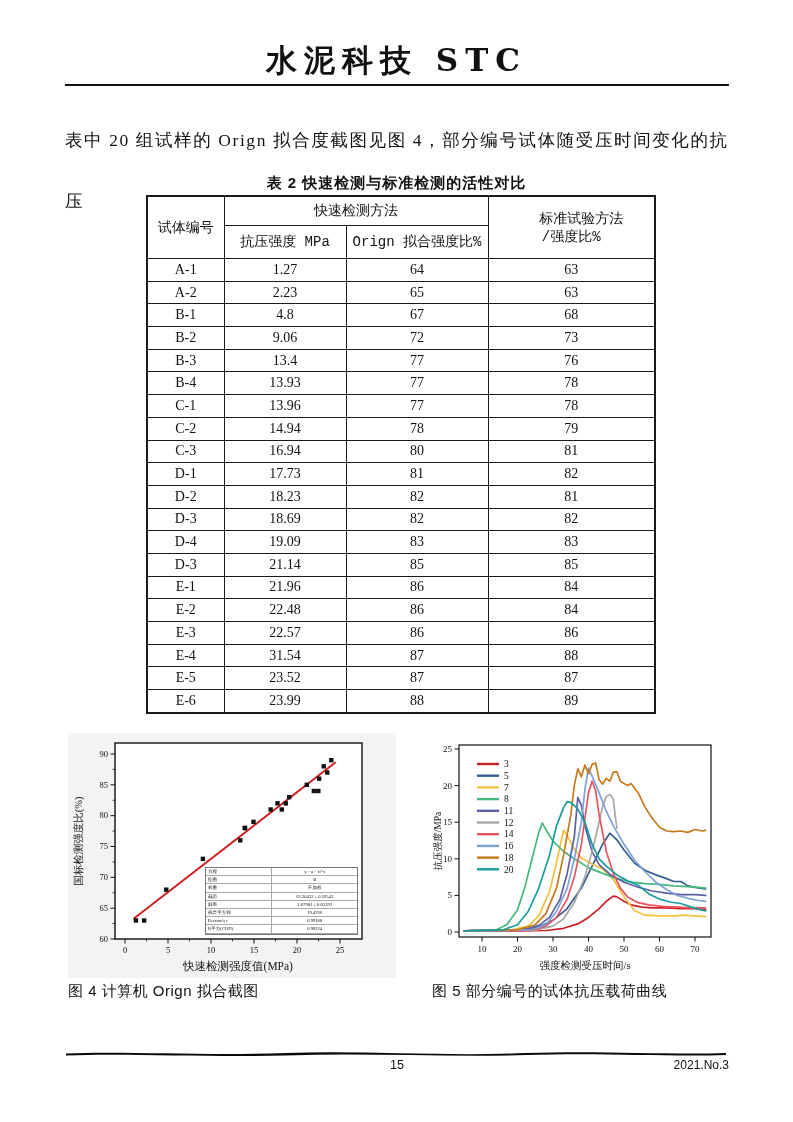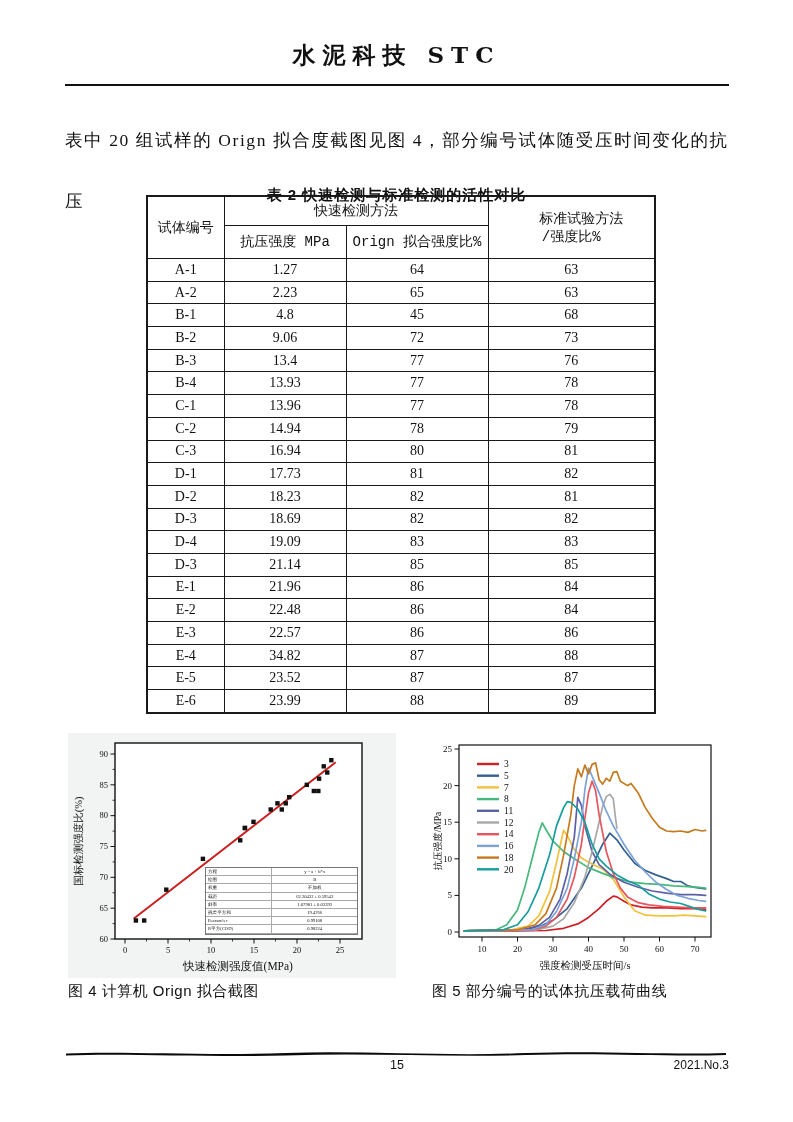--- a/index.html
+++ b/index.html
@@ -1,25 +1,25 @@
 <!DOCTYPE html>
 <html><head>
 <meta charset="utf-8">
 <style>
   html,body{margin:0;padding:0;background:#888;}
   .page{position:relative;width:793px;height:1122px;margin:0 auto;background:#ffffff;overflow:hidden;
         font-family:"Liberation Serif","DejaVu Serif",serif;color:#111;}
   .journal-title{position:absolute;top:40px;left:0;width:100%;text-align:center;
-        font-size:23px;font-weight:bold;letter-spacing:7px;font-family:"DejaVu Serif",serif;}
+        font-size:31px;font-weight:bold;letter-spacing:7px;font-family:"DejaVu Serif",serif;}
   .header-rule{position:absolute;top:84px;left:65px;width:664px;height:2px;background:#111;}
   .body-text{position:absolute;top:92px;left:65px;width:664px;font-size:17.5px;line-height:61px;
         letter-spacing:1.6px;}
   .body-text span{display:block;}
   .table-title{position:absolute;top:174px;left:0;width:100%;text-align:center;
-        font-family:"Liberation Sans",sans-serif;font-weight:bold;font-size:15px;letter-spacing:1px;margin-top:12px;}
+        font-family:"Liberation Sans",sans-serif;font-weight:bold;font-size:15px;letter-spacing:1px;}
   table.data{position:absolute;top:195px;left:146px;width:508px;border-collapse:collapse;
         table-layout:fixed;font-size:14px;border:2px solid #1a1a1a;}
   table.data th,table.data td{border:1px solid #1a1a1a;text-align:center;vertical-align:middle;padding:0;}
   table.data th{font-family:Liberation Mono, monospace;font-weight:normal;font-size:14px;}
   table.data td{height:21.7px;font-family:"Liberation Serif",serif;}
   .hrow1 th{height:28px;}
   .hrow2 th{height:32px;}
   col.c1{width:77px;}col.c2{width:122px;}col.c3{width:142px;}col.c4{width:167px;}
   .fig4-box{position:absolute;left:68px;top:733px;width:328px;height:245px;background:#f2f3f3;}
   .fig5-box{position:absolute;left:432px;top:734px;width:309px;height:242px;background:#ffffff;}
@@ -84,21 +84,21 @@
         </tr>
         <tr>
           <td>A-2</td>
           <td>2.23</td>
           <td>65</td>
           <td>63</td>
         </tr>
         <tr>
           <td>B-1</td>
           <td>4.8</td>
-          <td>45</td>
+          <td>67</td>
           <td>68</td>
         </tr>
         <tr>
           <td>B-2</td>
           <td>9.06</td>
           <td>72</td>
           <td>73</td>
         </tr>
         <tr>
           <td>B-3</td>
@@ -173,21 +173,21 @@
           <td>84</td>
         </tr>
         <tr>
           <td>E-3</td>
           <td>22.57</td>
           <td>86</td>
           <td>86</td>
         </tr>
         <tr>
           <td>E-4</td>
-          <td>34.82</td>
+          <td>31.54</td>
           <td>87</td>
           <td>88</td>
         </tr>
         <tr>
           <td>E-5</td>
           <td>23.52</td>
           <td>87</td>
           <td>87</td>
         </tr>
         <tr>

